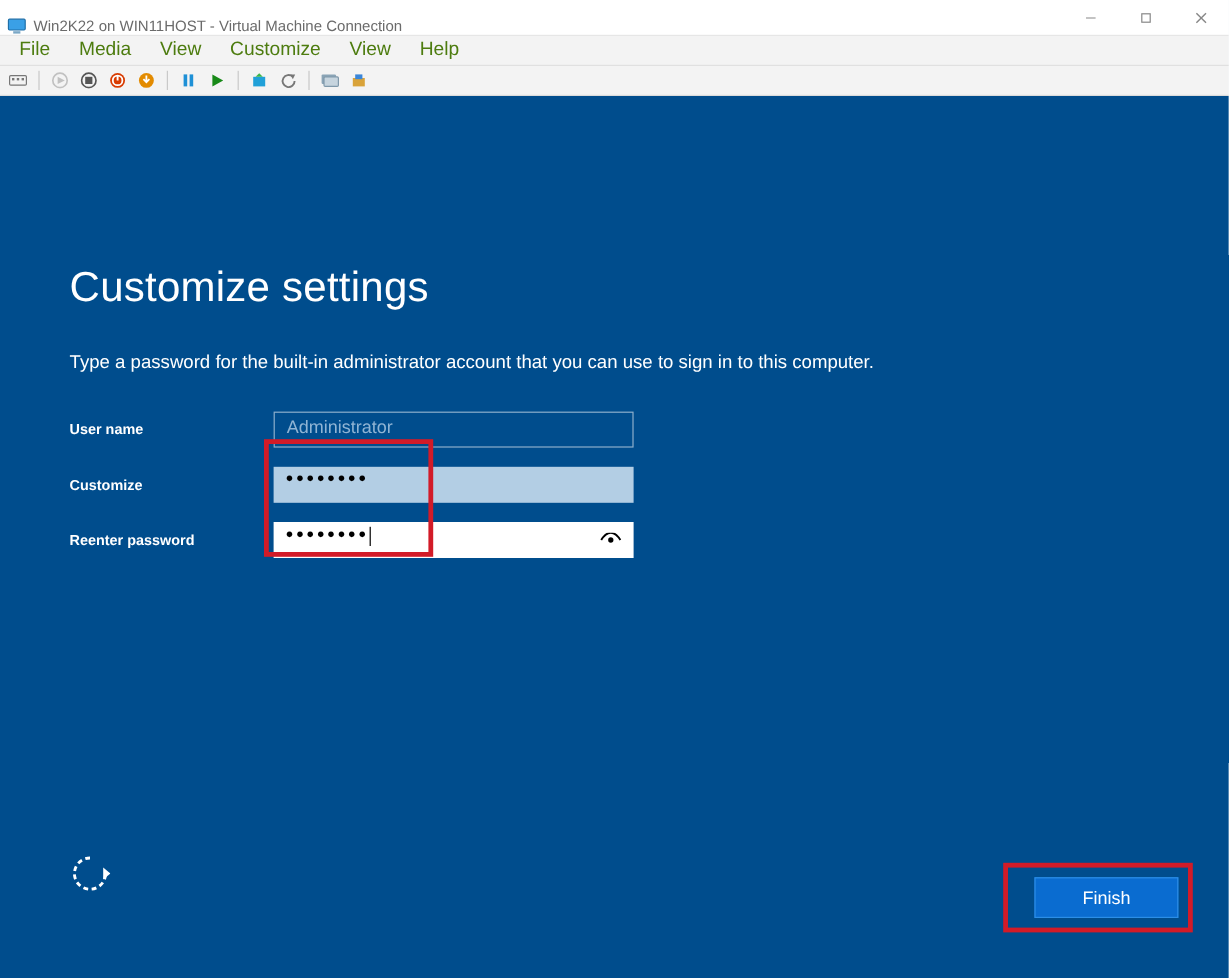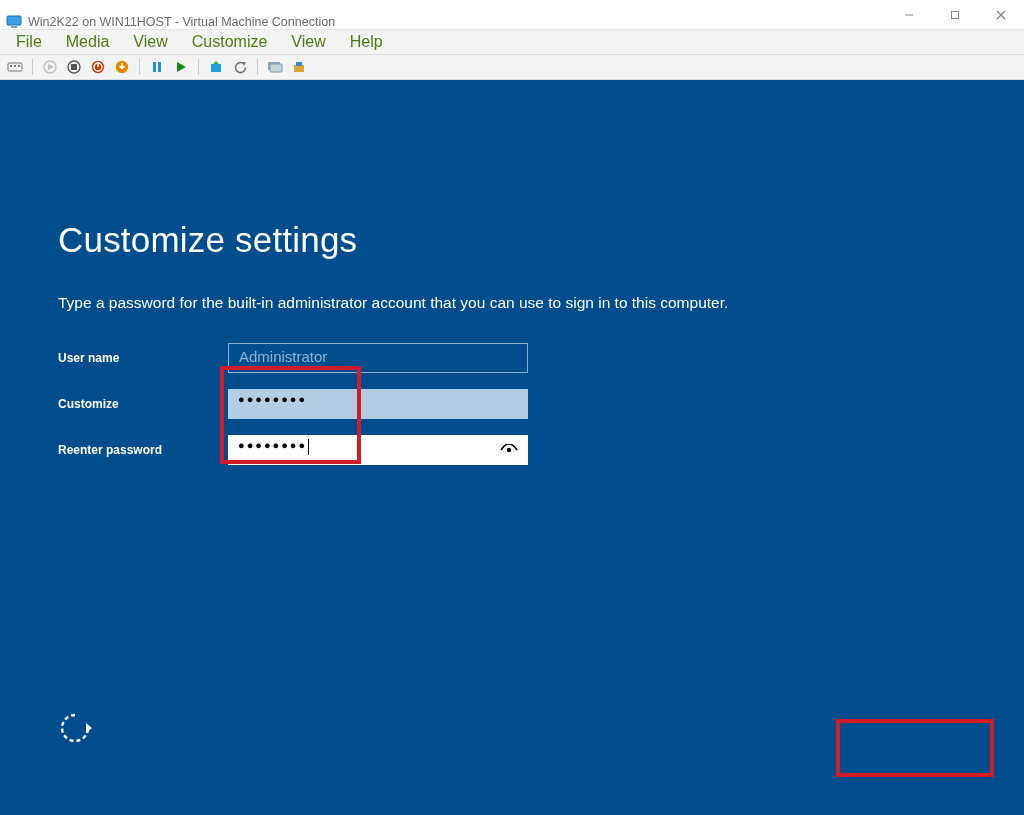--- a/index.html
+++ b/index.html
@@ -333,15 +333,20 @@
 
   <div class="annot" style="left:220px; top:286px; width:141px; height:98px;"></div>
 
   <div class="ease-icon">
     <svg width="34" height="34" viewBox="0 0 34 34">
       <path d="M17 4a13 13 0 1 0 13 13" fill="none" stroke="#fff" stroke-width="2.4" stroke-dasharray="4 3"></path>
       <polygon points="28,12 34,17 28,22" fill="#fff"></polygon>
     </svg>
   </div>
 
+  <div class="finish-wrap">
+    <div class="finish-btn">
+      <span>Finish</span>
+    </div>
+  </div>
   <div class="annot" style="right:30px; bottom:38px; width:158px; height:58px;"></div>
 
 </div>
 
 </body></html>

